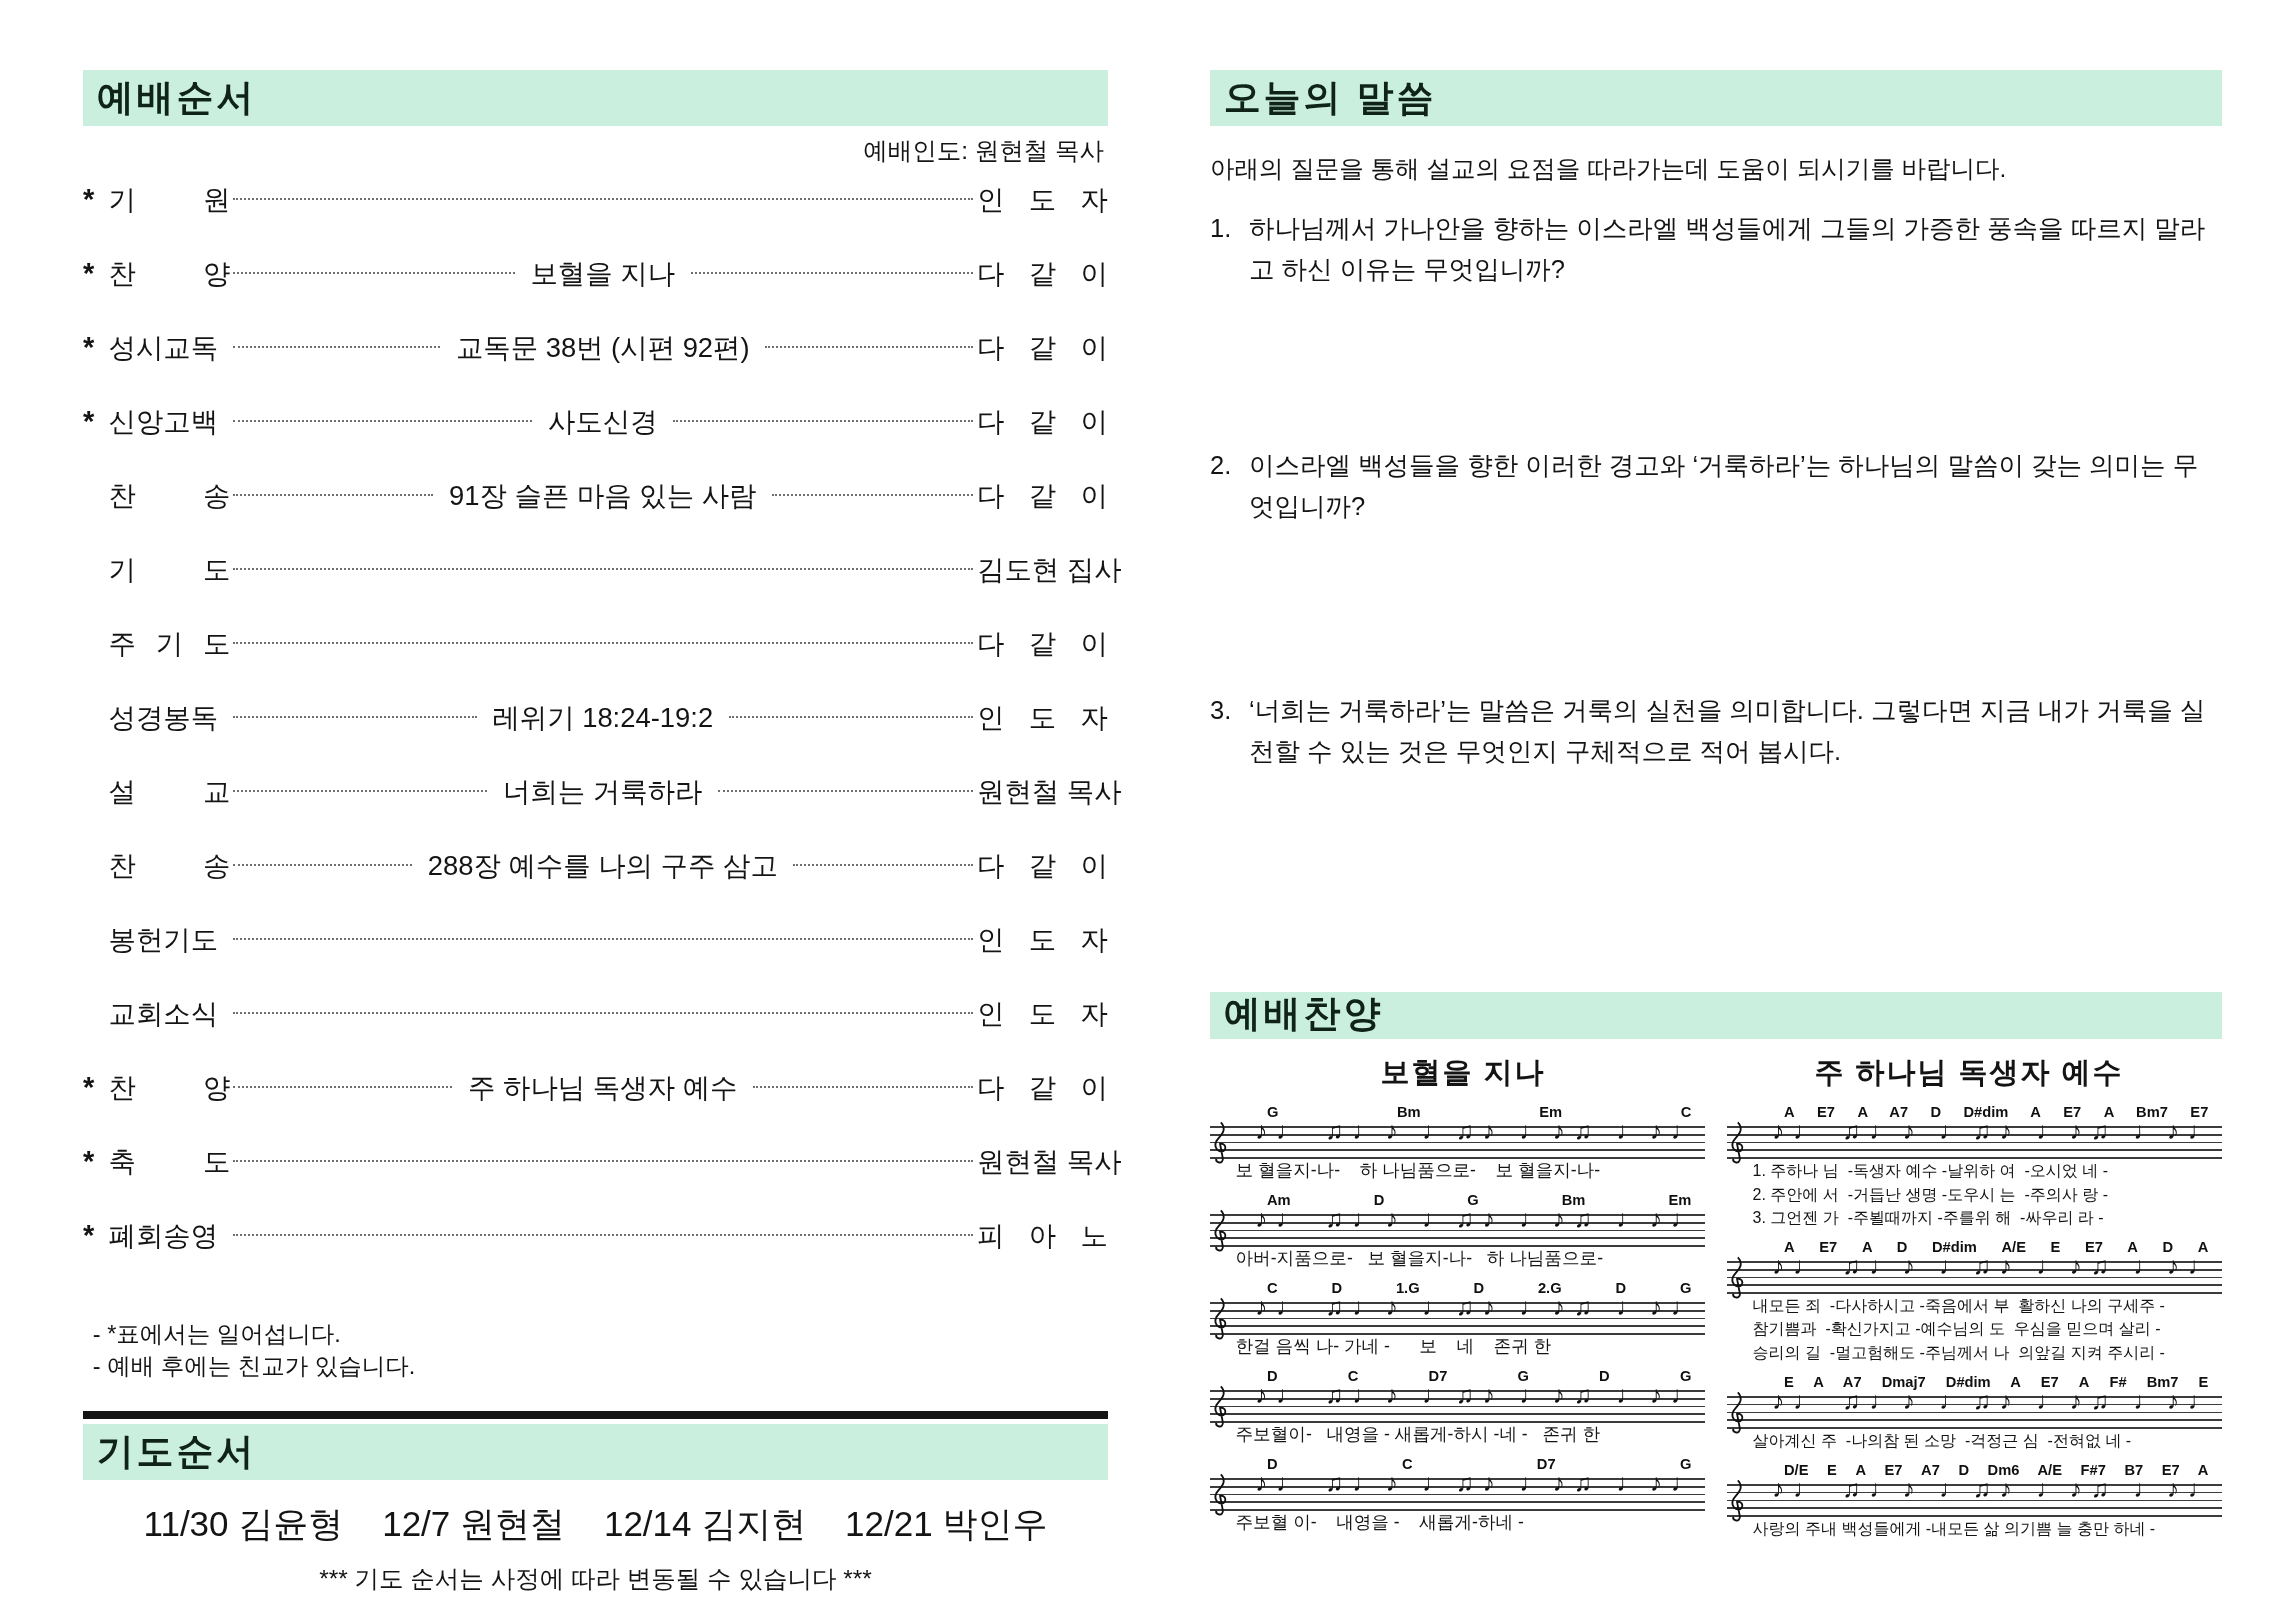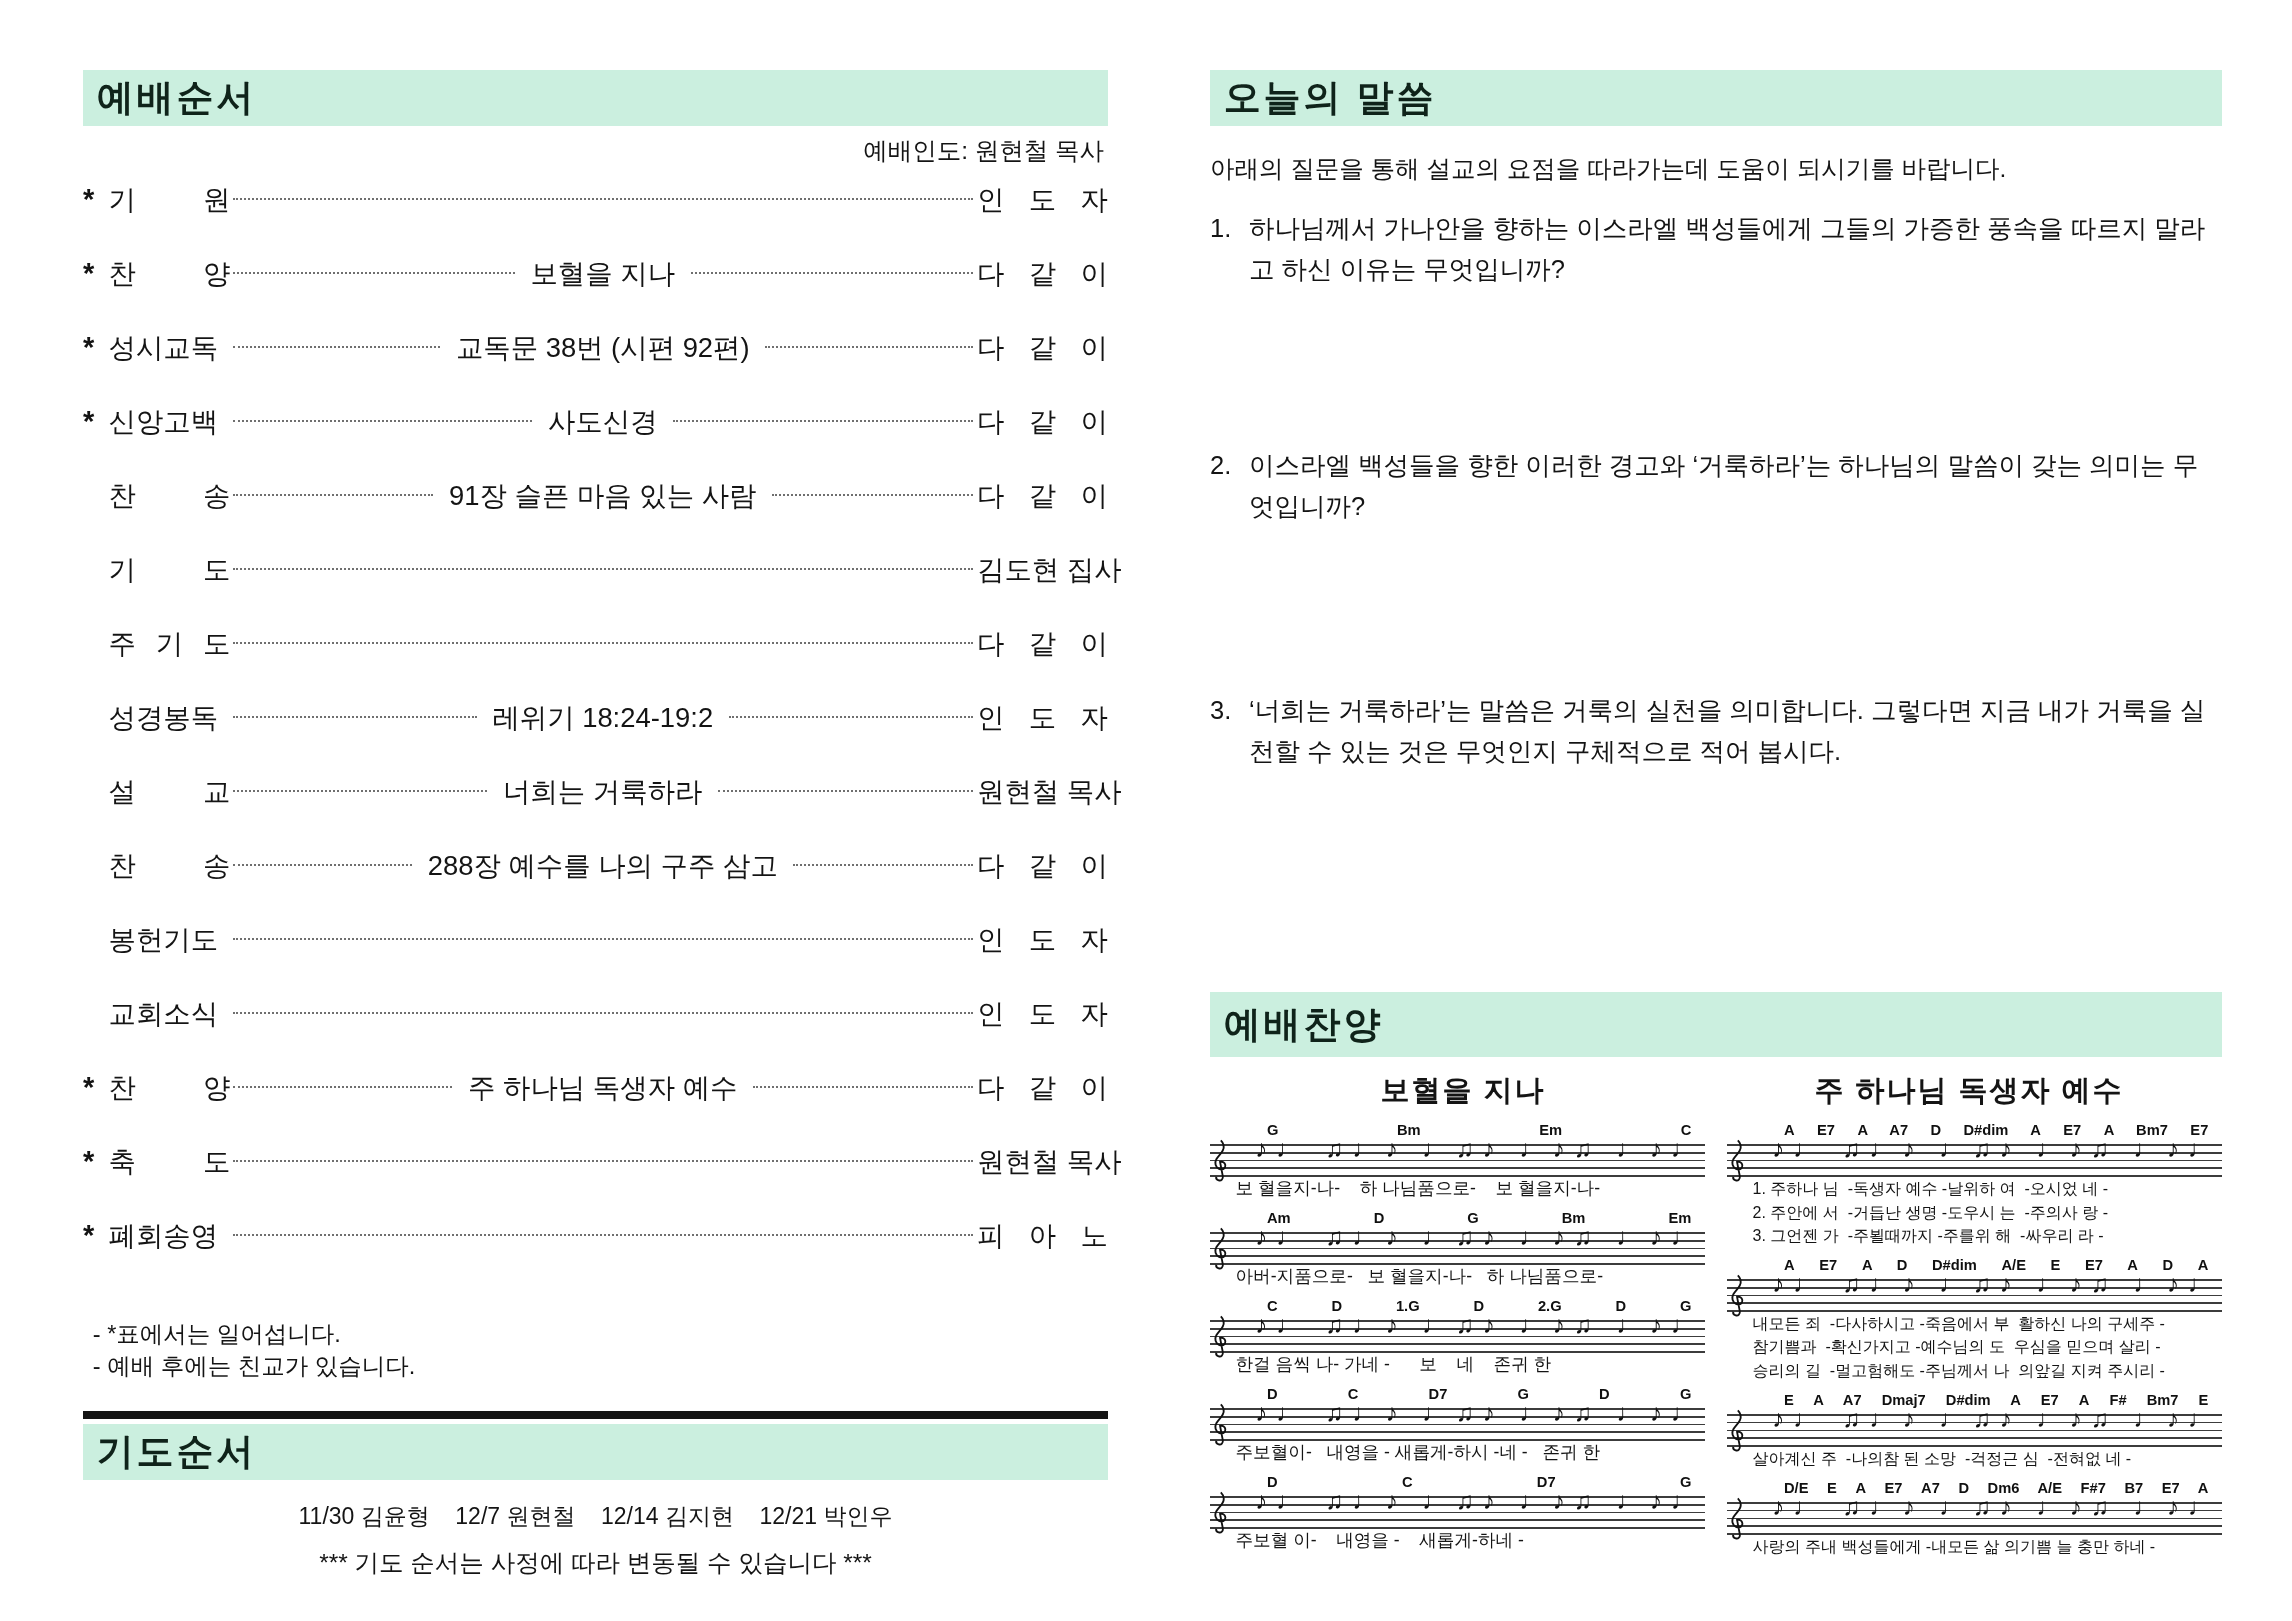--- a/index.html
+++ b/index.html
@@ -23,35 +23,35 @@
   .ord-label{width:122px;flex:none;text-align:justify;text-align-last:justify;white-space:nowrap;}
   .dots{flex:1;height:2.9px;border-bottom:2.9px dotted #6f6f6f;position:relative;top:-2px;margin:0 2px;}
   .ord-center{margin:0 13.7px;white-space:nowrap;}
   .ord-center:empty{margin:0;}
   .ord-role{width:131px;flex:none;margin-left:2px;text-align:justify;text-align-last:justify;white-space:nowrap;}
 
   .order-notes{margin-top:45px;padding-left:9.8px;}
   .order-note{font-size:23.5px;line-height:32px;}
 
   .prayer{margin-top:29px;border-top:8.8px solid #141414;padding-top:5px;}
-  .prayer-roster{margin-top:21.6px;text-align:center;font-size:23px;white-space:pre;}
+  .prayer-roster{margin-top:21.6px;text-align:center;font-size:35px;white-space:pre;}
   .prayer-note{margin-top:13.7px;text-align:center;font-size:24.5px;}
 
   
   .word-intro{margin-top:25.5px;font-size:24.5px;}
   .question{display:flex;font-size:25.5px;line-height:41px;}
   .q-num{width:39px;flex:none;}
   .q-text{flex:1;}
   .q1{margin-top:23.5px;}
   .q2{margin-top:155px;}
   .q3{margin-top:163px;}
 
   
   .praise{margin-top:220px;}
-  .praise .section-header{height:65px;}
+  .praise .section-header{height:47px;align-items:flex-end;}
   .song-titles{display:flex;margin-top:13.7px;}
   .song-title{flex:1;text-align:center;font-size:29px;font-weight:bold;letter-spacing:2px;}
   .songs{display:flex;gap:22px;margin-top:11.8px;}
   .song{flex:1;min-width:0;}
   .system{margin-bottom:9.8px;}
   .chords{font-size:14.7px;font-weight:bold;height:19.6px;overflow:hidden;
     padding:0 13.7px 2px 57px;text-align:justify;text-align-last:justify;white-space:normal;color:#101010;}
   .staff{position:relative;height:33px;
     background:repeating-linear-gradient(to bottom,#3c3c3c 0 1.7px,transparent 1.7px 7.8px);
     background-size:100% 33px;background-repeat:no-repeat;}

